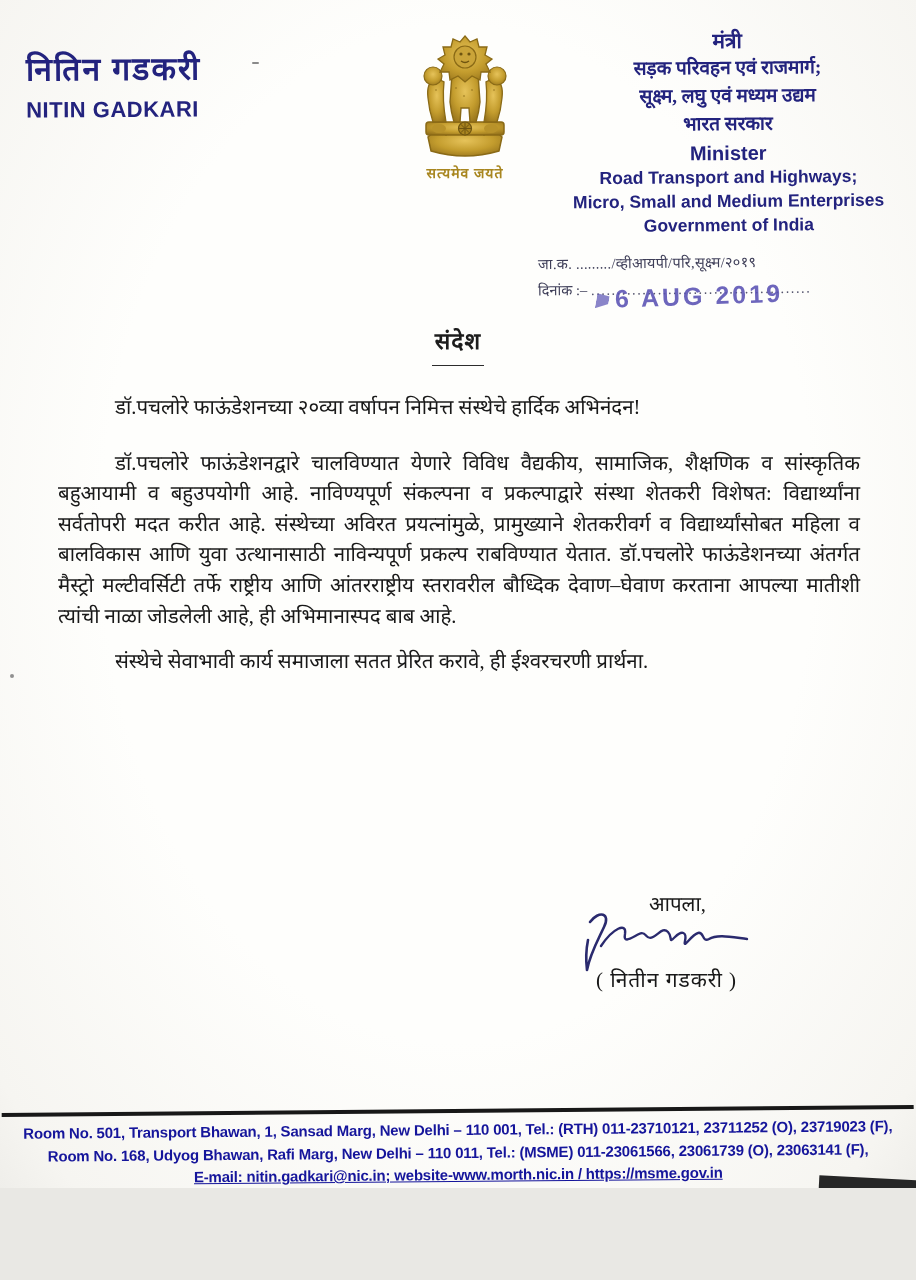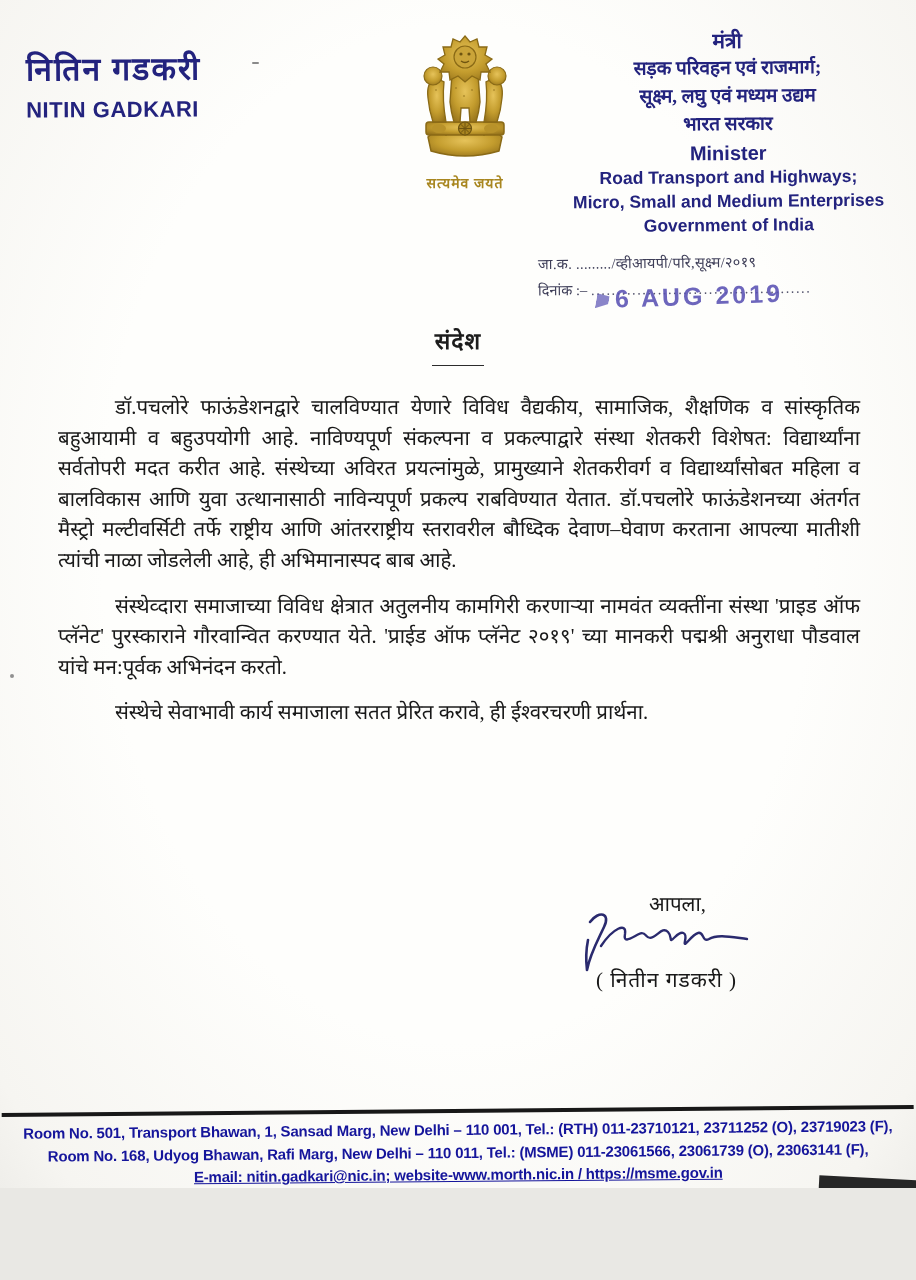--- a/index.html
+++ b/index.html
@@ -11,21 +11,21 @@
     font-family:"Liberation Serif","DejaVu Serif",serif;
     overflow:hidden;
   }
   
   .hdr-left{position:absolute;left:26px;top:46px;color:#23237e;transform:rotate(-0.4deg);}
   .hdr-left .dev{font-size:32px;font-weight:bold;letter-spacing:2px;}
   .hdr-left .eng{font-size:22px;font-weight:bold;letter-spacing:.5px;margin-top:8px;
                  font-family:"Liberation Sans","DejaVu Sans",sans-serif;}
   .emblem-wrap{position:absolute;left:393px;top:30px;width:144px;text-align:center;}
   .emblem-wrap svg{display:block;margin:0 auto;}
-  .emblem-motto{font-size:14px;font-weight:bold;color:#a8861f;margin-top:11px;letter-spacing:1px;}
+  .emblem-motto{font-size:14px;font-weight:bold;color:#a8861f;margin-top:1px;letter-spacing:1px;}
   .hdr-right{position:absolute;left:548px;top:26px;width:360px;text-align:center;
              color:#23237e;transform:rotate(-0.5deg);}
   .hdr-right .t{font-size:21px;font-weight:bold;}
   .hdr-right .dl{font-size:19px;font-weight:bold;line-height:28px;}
   .hdr-right .minister{font-size:20px;font-weight:bold;margin-top:4px;
              font-family:"Liberation Sans","DejaVu Sans",sans-serif;}
   .hdr-right .el{font-size:17.5px;font-weight:bold;line-height:24px;
              font-family:"Liberation Sans","DejaVu Sans",sans-serif;}
   
   .refline{position:absolute;left:538px;top:252px;font-size:14.5px;color:#3e3e58;
@@ -143,22 +143,22 @@
   </div>
   <div class="stamp">
     <span class="stamp-mark"></span><span>6 AUG 2019</span>
   </div>
 
   <div class="subject">
     <span>संदेश</span>
   </div>
 
   <div class="body-text">
+    <p class="first">डॉ.पचलोरे फाऊंडेशनच्या २०व्या वर्षापन निमित्त संस्थेचे हार्दिक अभिनंदन!</p>
     <p>डॉ.पचलोरे फाऊंडेशनद्वारे चालविण्यात येणारे विविध वैद्यकीय, सामाजिक, शैक्षणिक व सांस्कृतिक बहुआयामी व बहुउपयोगी आहे. नाविण्यपूर्ण संकल्पना व प्रकल्पाद्वारे संस्था शेतकरी विशेषत: विद्यार्थ्यांना सर्वतोपरी मदत करीत आहे. संस्थेच्या अविरत प्रयत्नांमुळे, प्रामुख्याने शेतकरीवर्ग व विद्यार्थ्यांसोबत महिला व बालविकास आणि युवा उत्थानासाठी नाविन्यपूर्ण प्रकल्प राबविण्यात येतात. डॉ.पचलोरे फाऊंडेशनच्या अंतर्गत मैस्ट्रो मल्टीवर्सिटी तर्फे राष्ट्रीय आणि आंतरराष्ट्रीय स्तरावरील बौध्दिक देवाण–घेवाण करताना आपल्या मातीशी त्यांची नाळा जोडलेली आहे, ही अभिमानास्पद बाब आहे.</p>
-    <p>संस्थेव्दारा समाजाच्या विविध क्षेत्रात अतुलनीय कामगिरी करणाऱ्या नामवंत व्यक्तींना संस्था 'प्राइड ऑफ प्लॅनेट' पुरस्काराने गौरवान्वित करण्यात येते. 'प्राईड ऑफ प्लॅनेट २०१९' च्या मानकरी पद्मश्री अनुराधा पौडवाल यांचे मन:पूर्वक अभिनंदन करतो.</p>
     <p>संस्थेचे सेवाभावी कार्य समाजाला सतत प्रेरित करावे, ही ईश्वरचरणी प्रार्थना.</p>
   </div>
 
   <div class="valediction">आपला,</div>
   <div class="signature">
     <svg width="195" height="62" viewBox="0 0 195 62">
       <path d="M17,12 C26,0 38,3 31,17 C25,30 17,44 14,60 M14,60 C13,52 13,40 15,30" stroke="#2a2a6e" stroke-width="2.6" fill="none" stroke-linecap="round"></path>
       <path d="M28,36 C40,18 54,12 52,24 C50,34 58,28 66,24 C74,20 72,31 80,27 C86,24 90,17 95,22 C100,27 95,34 102,27 C109,20 114,22 112,31 C110,40 118,25 125,23 C131,21 129,33 136,29 C144,24 158,27 174,29" stroke="#2a2a6e" stroke-width="2.4" fill="none" stroke-linecap="round"></path>
     </svg>
   </div>

